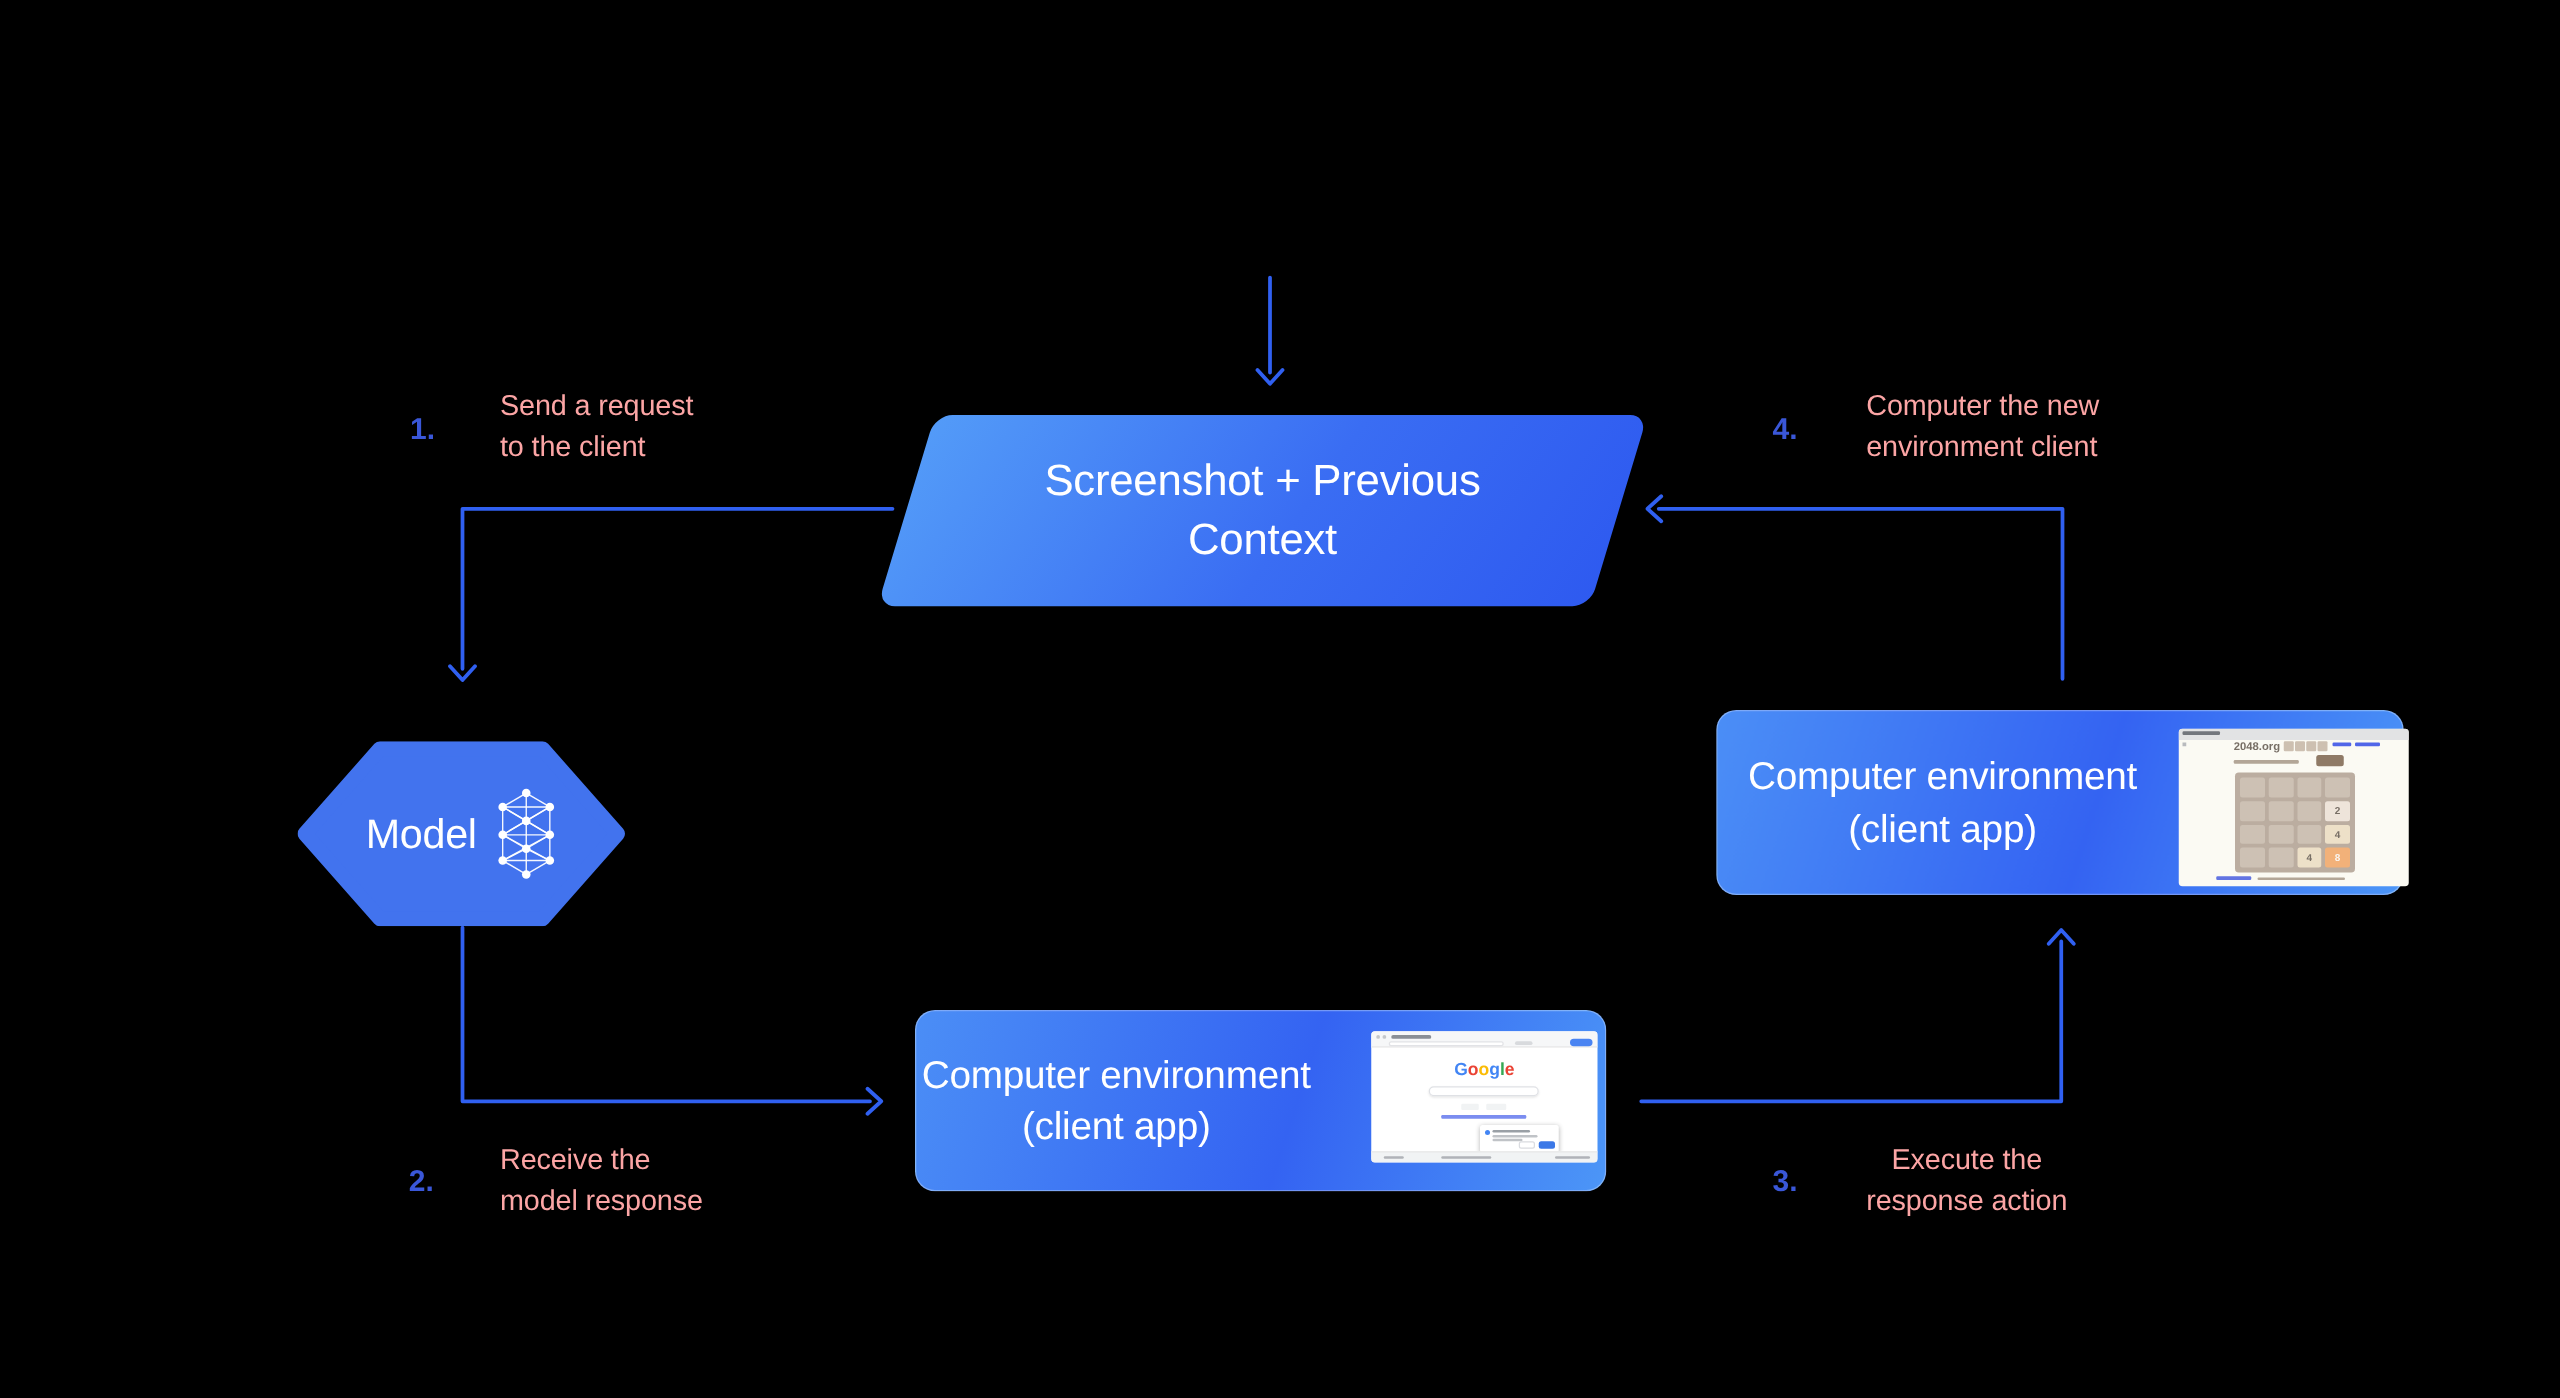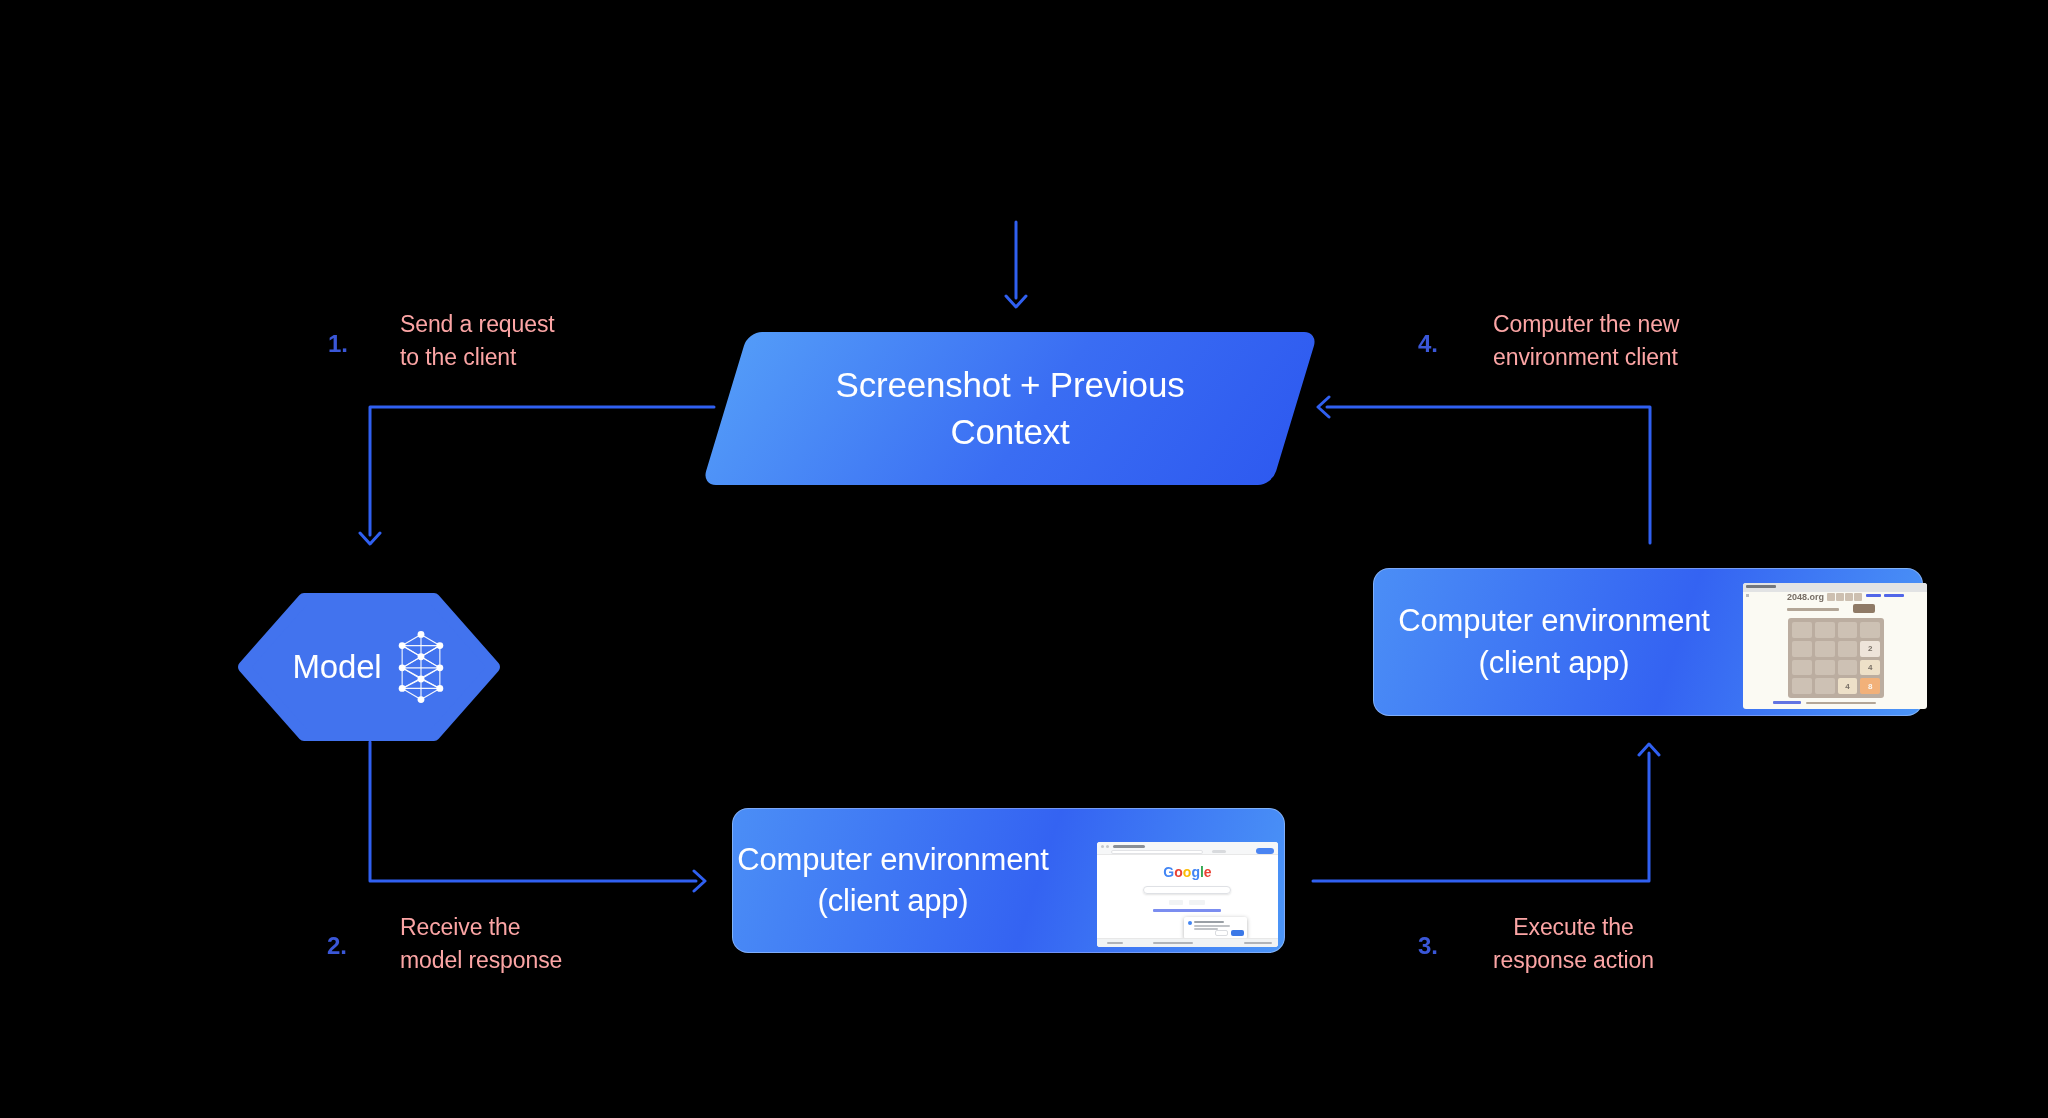--- a/index.html
+++ b/index.html
@@ -41,21 +41,21 @@
   #env-bottom { left:732px;  top:808px; width:553px; height:145px; }
   .env-label { position:absolute; top:50%; transform:translateY(-50%);
                color:#ffffff; font-size:31px; line-height:1.34; text-align:center;
                font-weight:400; letter-spacing:-0.2px; }
   #env-right .env-label  { left:0; width:360px; }
   #env-bottom .env-label { left:0; width:320px; }
 
   .shot { position:absolute; background:#ffffff; border-radius:3px; overflow:hidden; }
 
   
-  #shot-google { left:364px; top:33px; width:181px; height:105px; }
+  #shot-google { left:364px; top:16px; width:181px; height:105px; }
   .g-chrome { position:absolute; left:0; top:0; right:0; height:13px; background:#f6f7f8; border-bottom:1px solid #e8e8e8; }
   .g-dot { position:absolute; width:3px; height:3px; border-radius:50%; background:#c4c7cb; top:3px; }
   .g-tab { position:absolute; left:16px; top:3px; width:32px; height:3px; background:#8a8f96; border-radius:2px; }
   .g-url { position:absolute; left:14px; top:8px; width:92px; height:4px; background:#fff; border:1px solid #e2e3e6; border-radius:2px; }
   .g-chrome-ic { position:absolute; top:8px; width:14px; height:3px; background:#d8dadd; border-radius:2px; }
   .g-profile { position:absolute; right:4px; top:6px; width:18px; height:6px; background:#4a84f2; border-radius:3px; }
   .g-logo { position:absolute; left:0; right:0; top:22px; text-align:center;
             font-size:14px; font-weight:700; letter-spacing:0; filter:blur(0.3px); }
   .g-search { position:absolute; left:46px; top:44px; width:88px; height:8px;
               border:1px solid #dfe1e5; border-radius:5px; box-shadow:0 1px 2px rgba(32,33,36,0.12); }

